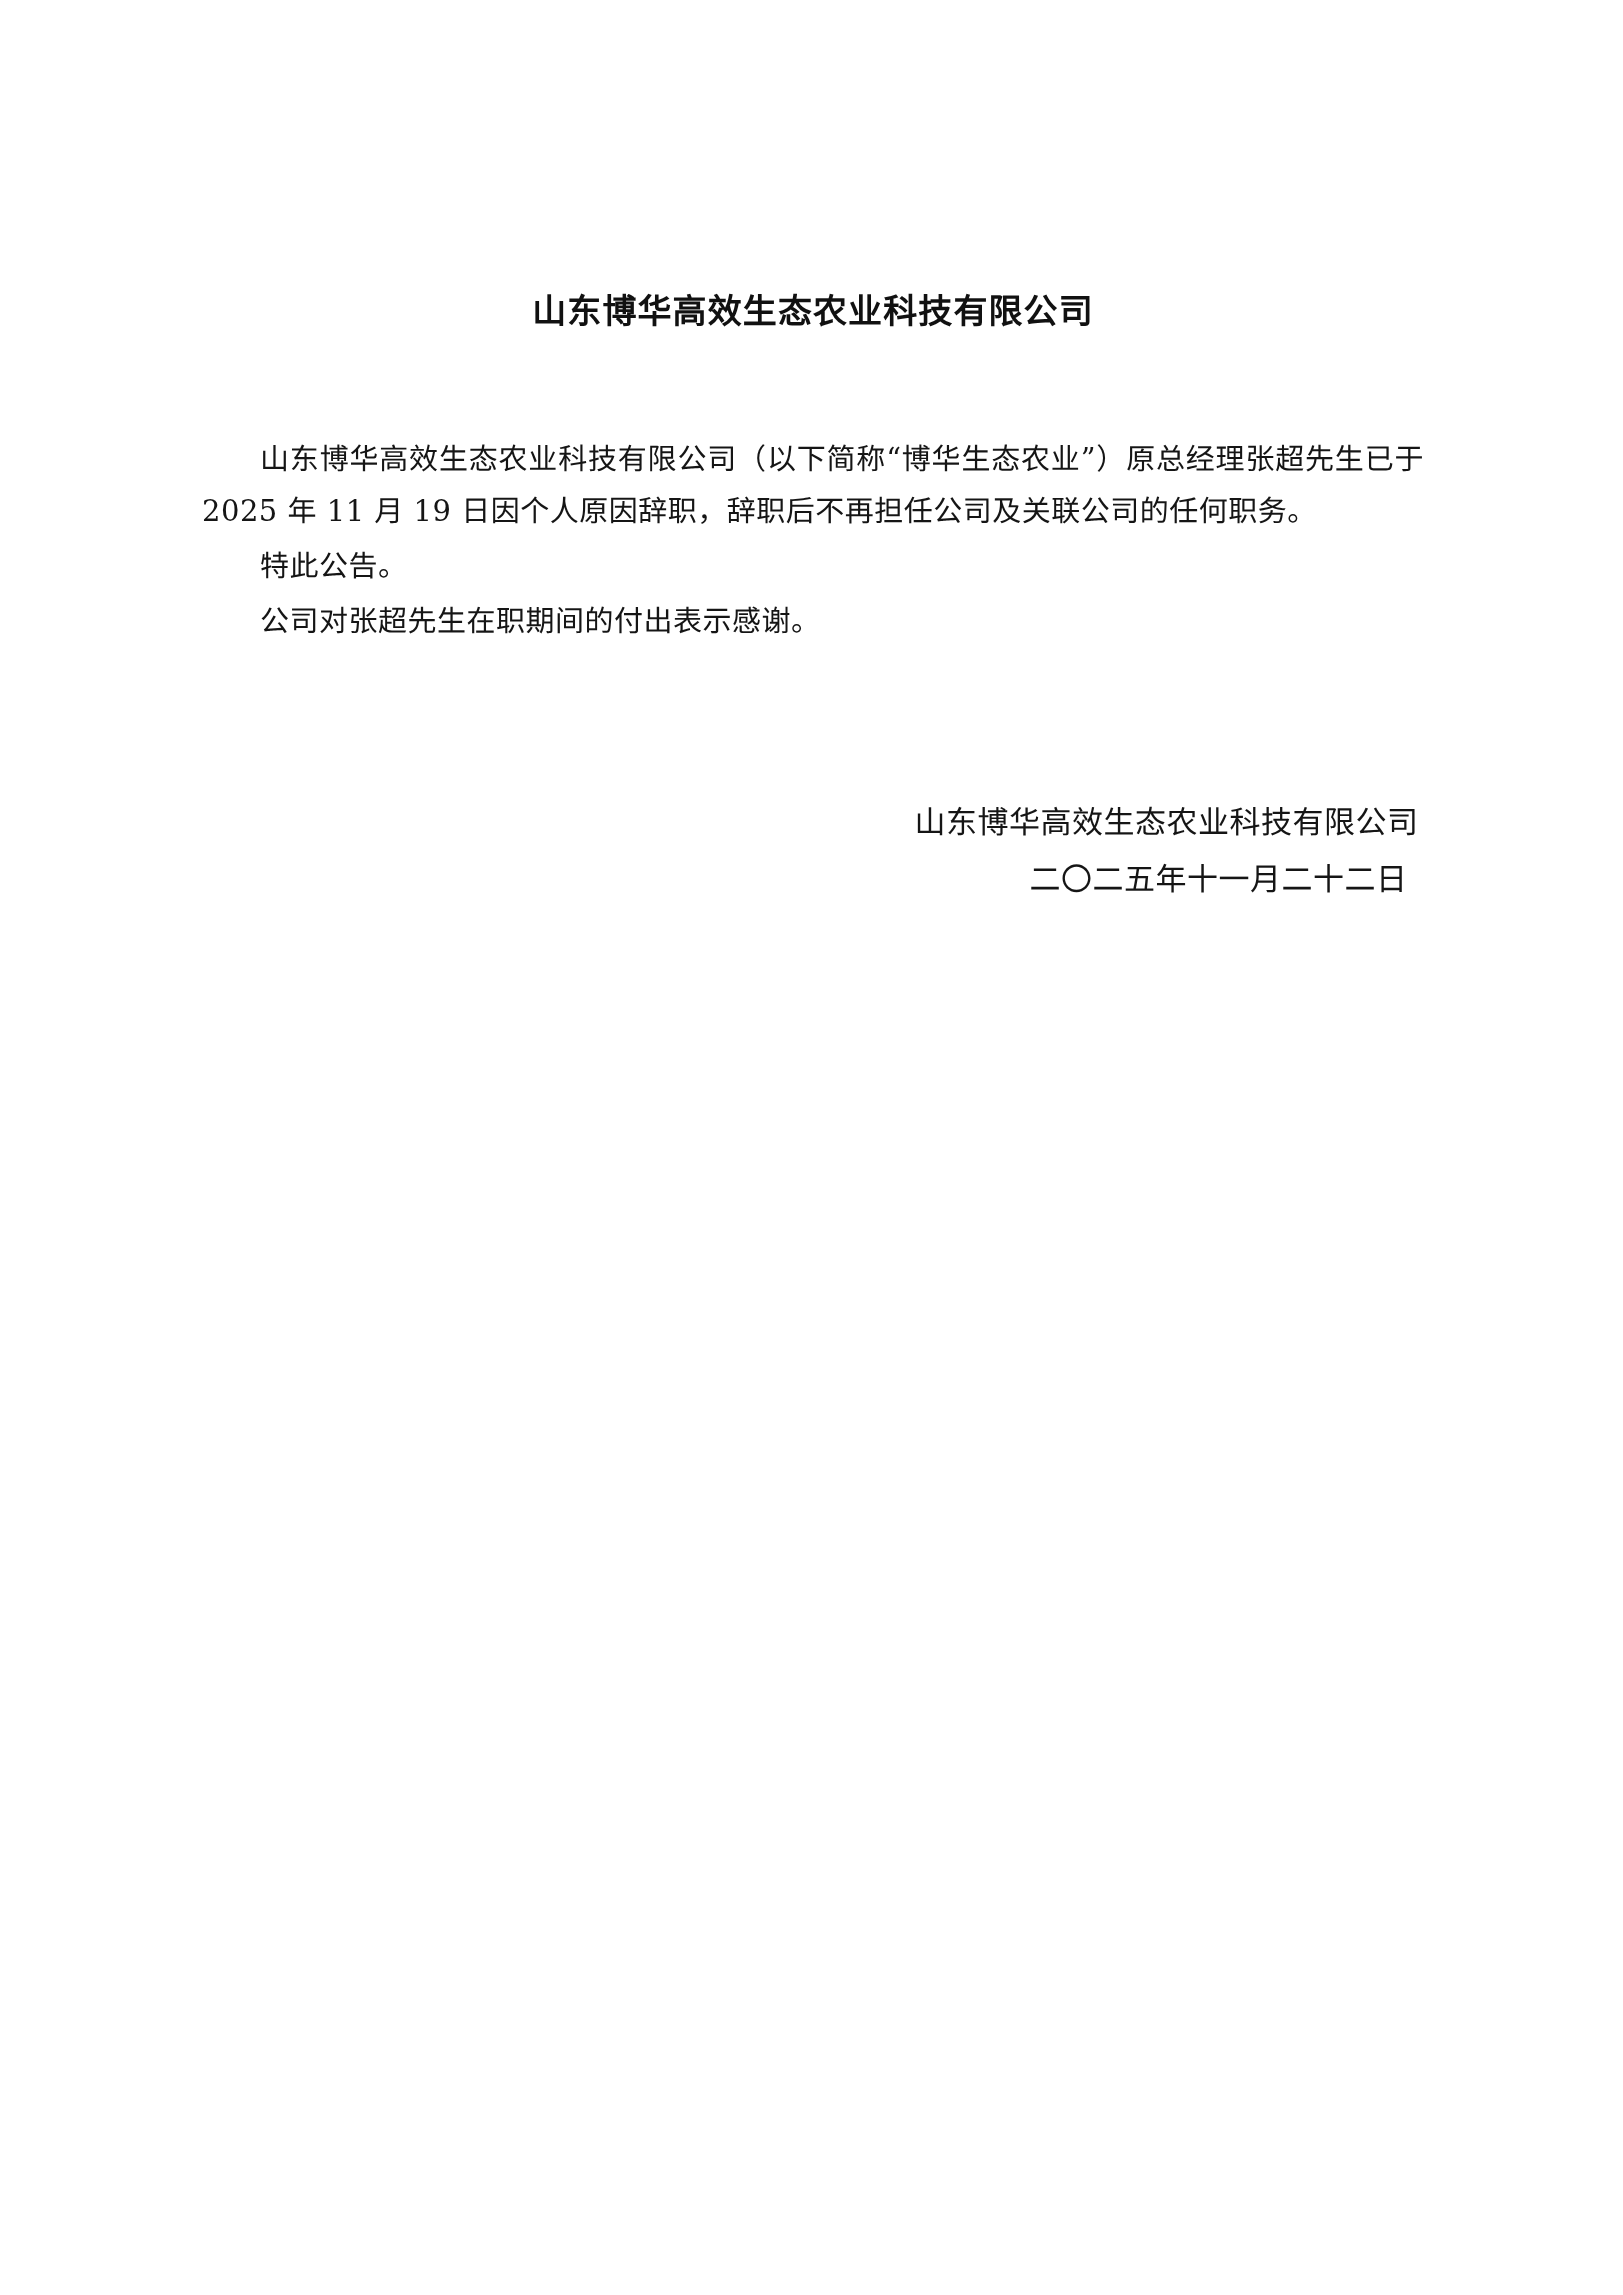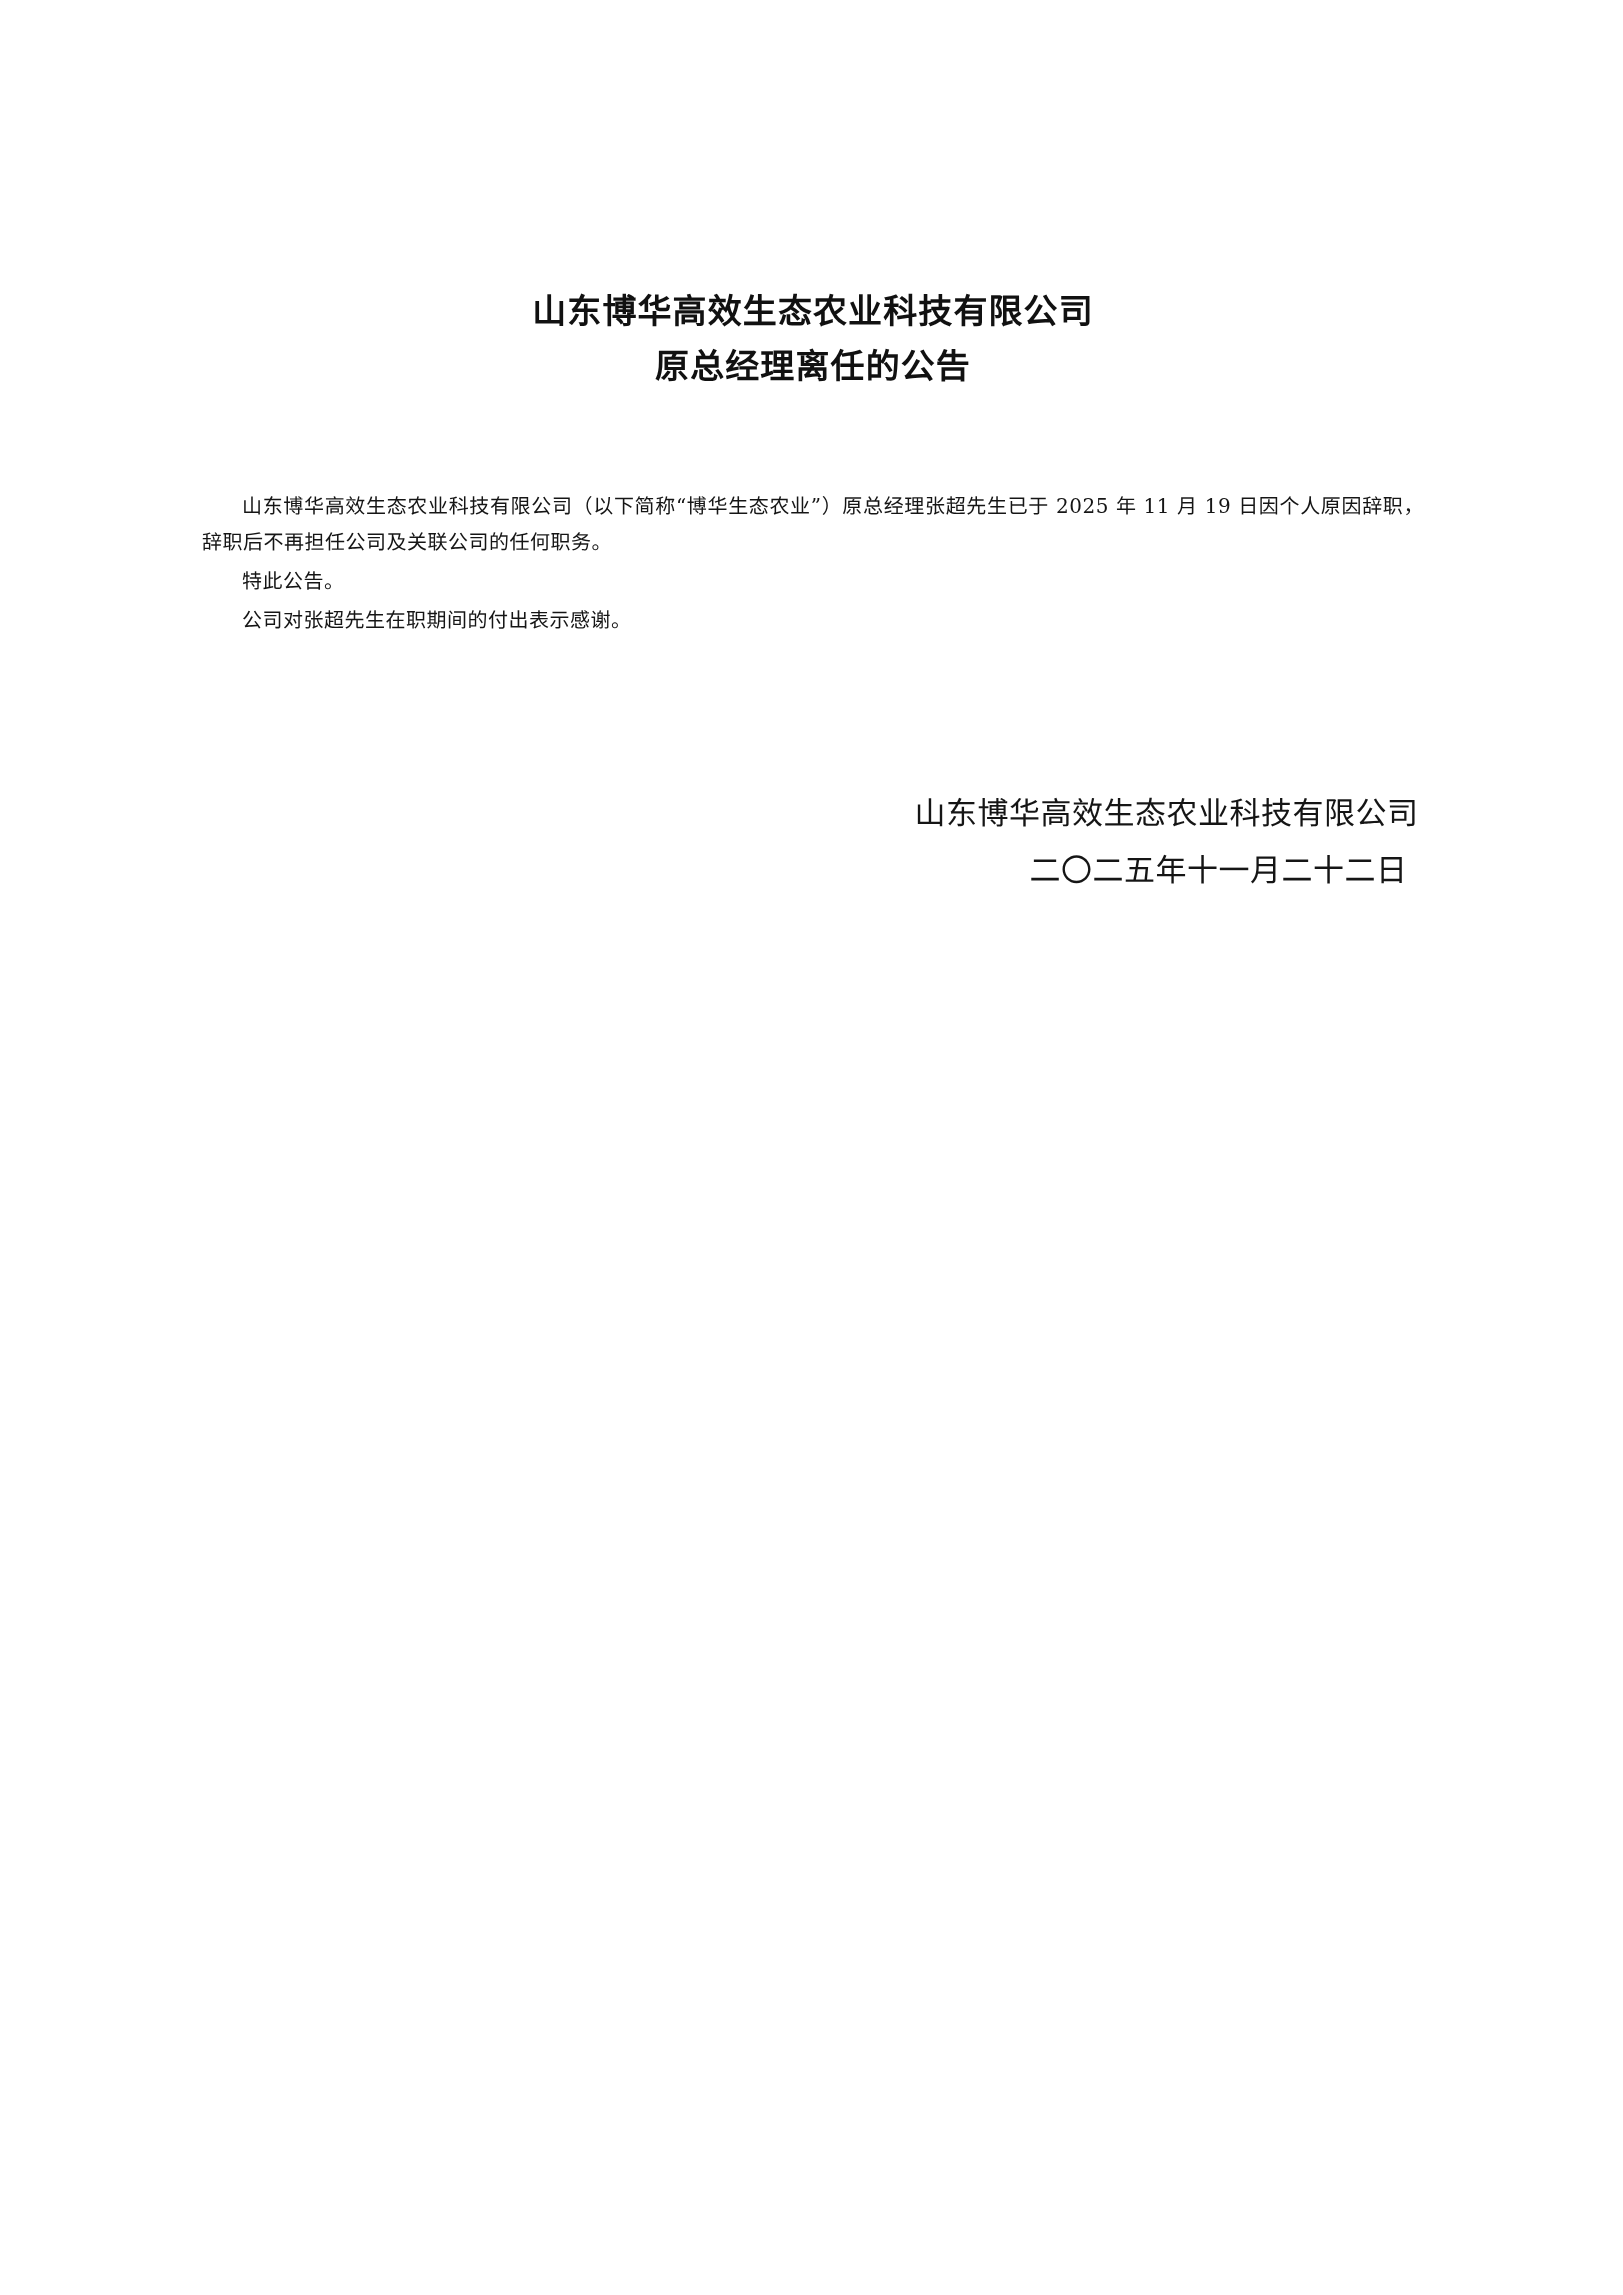--- a/index.html
+++ b/index.html
@@ -38,21 +38,21 @@
     font-size: 34px;
     font-weight: bold;
     line-height: 1.62;
     letter-spacing: 1.1px;
     color: #111111;
   }
   .body-block {
     margin-top: 95px;
   }
   p.para {
-    font-size: 20px;
+    font-size: 29px;
     line-height: 1.78;
     margin: 0 0 3.3px 0;
     text-indent: 2em;
     letter-spacing: 0.5px;
     color: #151515;
     text-align: justify;
     text-justify: inter-ideograph;
   }
   .signature-block {
     margin-top: 147px;
@@ -70,21 +70,20 @@
   }
 </style>
 </head>
 <body>
 
 <div class="page">
   <div class="content">
 
     <div class="title-block">
       <div class="title-line">山东博华高效生态农业科技有限公司</div>
-      <div class="title-line">原总经理离任的公告</div>
     </div>
 
     <div class="body-block">
       <p class="para">山东博华高效生态农业科技有限公司（以下简称“博华生态农业”）原总经理张超先生已于 2025 年 11 月 19 日因个人原因辞职，辞职后不再担任公司及关联公司的任何职务。</p>
       <p class="para">特此公告。</p>
       <p class="para">公司对张超先生在职期间的付出表示感谢。</p>
     </div>
 
     <div class="signature-block">
       <div class="sign-line">山东博华高效生态农业科技有限公司</div>

